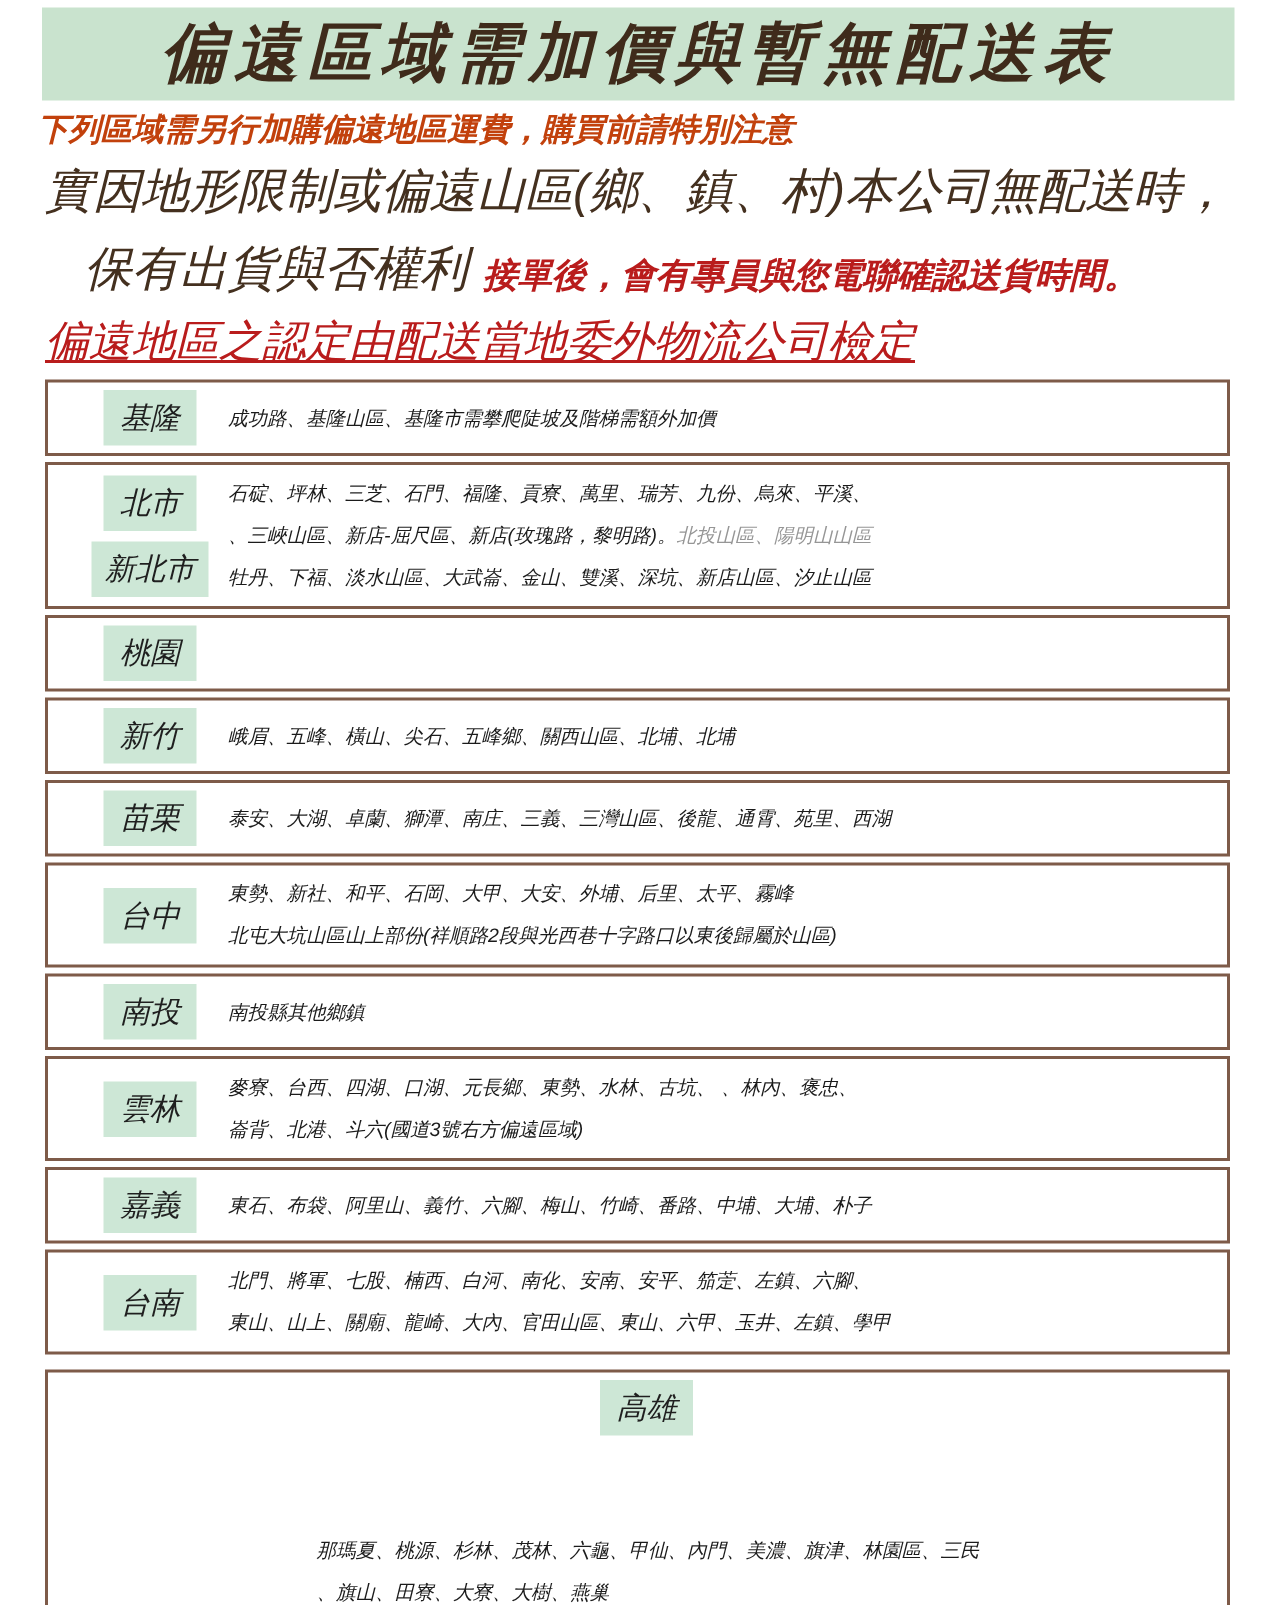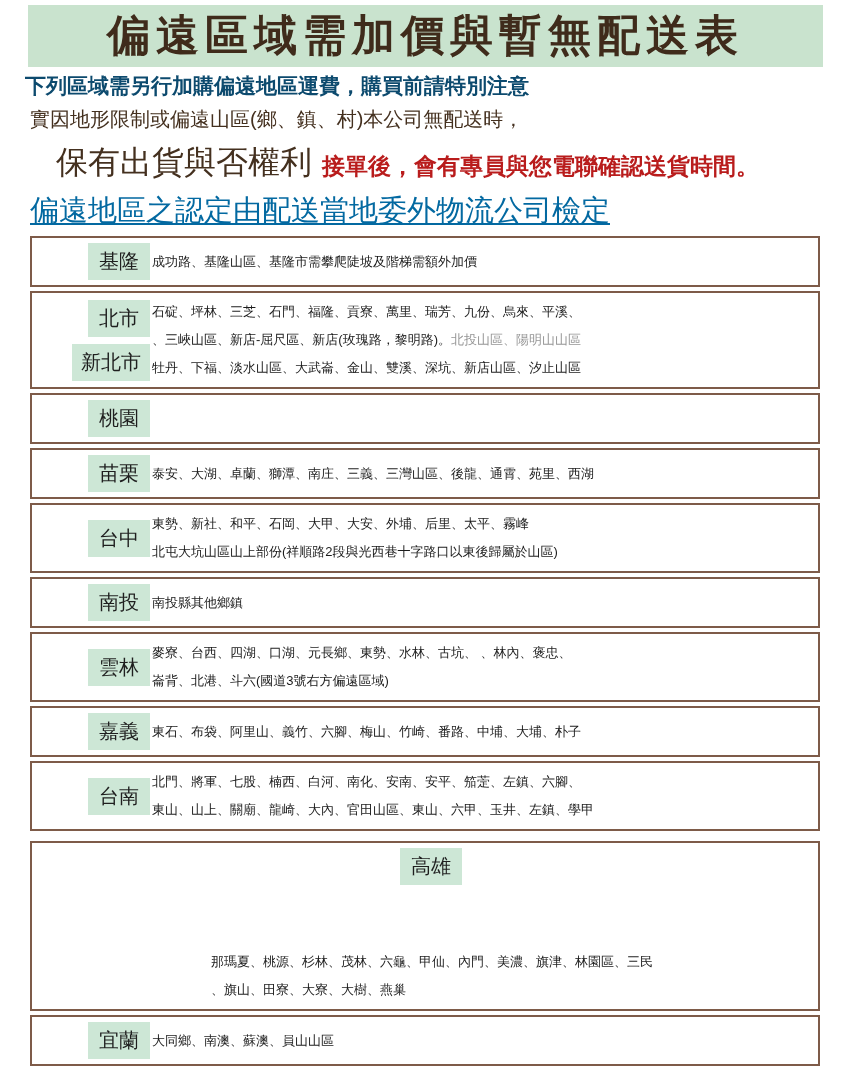--- a/index.html
+++ b/index.html
@@ -4,20 +4,21 @@
 <style>
   * { margin: 0; padding: 0; box-sizing: border-box; }
   html, body { background: #ffffff; }
   body { font-family: "Liberation Sans", "DejaVu Sans", sans-serif; }
   .page {
     position: relative;
     width: 850px;
     height: 1070px;
     background: #ffffff;
     overflow: hidden;
+    font-style: italic;
   }
   .banner-top {
     margin: 5px 27px 0 28px;
     height: 62px;
     background: #c9e3ce;
     display: flex;
     align-items: center;
     justify-content: center;
   }
   .banner-top .title {
@@ -25,30 +26,30 @@
     font-weight: bold;
     letter-spacing: 6px;
     color: #3f2b1b;
     white-space: nowrap;
   }
   .red-notice {
     margin: 5px 0 0 25px;
     font-family: "Liberation Serif", "DejaVu Serif", serif;
     font-weight: bold;
     font-size: 21px;
-    color: #0c4a6e;
+    color: #c2410c;
     white-space: nowrap;
   }
   .para {
     margin-left: 30px;
     color: #44301f;
   }
   .para-line1 {
     margin-top: 6px;
-    font-size: 20px;
+    font-size: 32px;
     white-space: nowrap;
   }
   .para-line2 {
     margin-top: 8px;
     font-size: 32px;
     white-space: nowrap;
     display: flex;
     align-items: center;
     margin-left: 26px;
   }
@@ -56,40 +57,40 @@
     font-family: "Liberation Serif", "DejaVu Serif", serif;
     font-weight: bold;
     font-size: 23px;
     color: #b91c1c;
     margin-left: 10px;
     padding-top: 6px;
   }
   .blue-line {
     margin: 6px 0 5px 30px;
     font-size: 29px;
-    color: #0369a1;
+    color: #b91c1c;
     text-decoration: underline;
     text-underline-offset: 3px;
     white-space: nowrap;
   }
   .region-table { margin: 0 30px 0 30px; }
   .row {
     border: 2px solid #7e5b49;
     background: #ffffff;
     margin-bottom: 4px;
     display: flex;
     align-items: center;
     padding: 5px 6px 5px 18px;
   }
   .row.gap-before { margin-top: 10px; flex-direction: column; }
   .label-col {
     flex: 0 0 100px;
     display: flex;
     flex-direction: column;
-    align-items: flex-end;
+    align-items: center;
     gap: 7px;
   }
   .region-label {
     background: #cde7d6;
     color: #1f1f1f;
     font-size: 20px;
     padding: 5px 9px;
     min-width: 62px;
     text-align: center;
     white-space: nowrap;
@@ -145,20 +146,28 @@
           <div class="region-line"><span>牡丹、下福、淡水山區、大武崙、金山、雙溪、深坑、新店山區、汐止山區</span></div>
         </div>
       </div>
       <div class="row">
         <div class="label-col">
           <div class="region-label">桃園</div>
         </div>
       </div>
       <div class="row">
         <div class="label-col">
+          <div class="region-label">新竹</div>
+        </div>
+        <div class="text-col">
+          <div class="region-line"><span>峨眉、五峰、橫山、尖石、五峰鄉、關西山區、北埔、北埔</span></div>
+        </div>
+      </div>
+      <div class="row">
+        <div class="label-col">
           <div class="region-label">苗栗</div>
         </div>
         <div class="text-col">
           <div class="region-line"><span>泰安、大湖、卓蘭、獅潭、南庄、三義、三灣山區、後龍、通霄、苑里、西湖</span></div>
         </div>
       </div>
       <div class="row">
         <div class="label-col">
           <div class="region-label">台中</div>
         </div>

